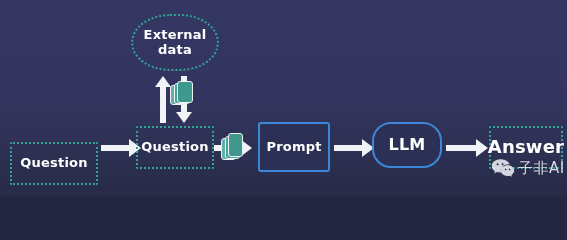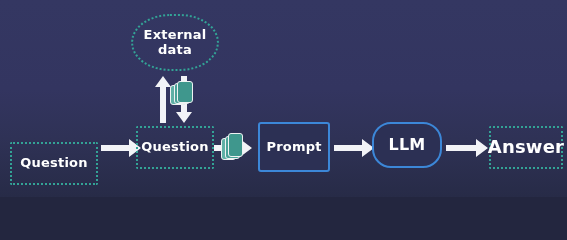--- a/index.html
+++ b/index.html
@@ -158,14 +158,29 @@
   <div class="arrow-h" style="left:446px; top:139px;">
     <svg width="42" height="18" viewBox="0 0 42 18">
       <polygon points="0,6 30,6 30,0 42,9 30,18 30,12 0,12" fill="#f2f3f7"></polygon>
     </svg>
   </div>
 
   <div class="node dotted" style="left:489px; top:126px; width:74px; height:43px; font-size:18px;">
     <span class="node-label">Answer</span>
   </div>
 
+  <div id="watermark" style="left:491px; top:158px;">
+    <span class="wm-logo">
+      <svg width="24" height="20" viewBox="0 0 24 20">
+
+        <path d="M9.2 1.2C4.5 1.2 0.8 4.2 0.8 7.9c0 2.1 1.2 4 3.1 5.2l-0.8 2.4 2.8-1.4c1.0 0.3 2.1 0.5 3.3 0.5 0.3 0 0.6 0 0.9 0-0.2-0.6-0.3-1.2-0.3-1.8 0-3.6 3.5-6.5 7.9-6.5 0.3 0 0.6 0 0.9 0C17.8 3.4 13.9 1.2 9.2 1.2z" fill="#f2f3f7"></path>
+        <circle cx="6.6" cy="6.2" r="1.05" fill="#2f3358"></circle>
+        <circle cx="11.6" cy="6.2" r="1.05" fill="#2f3358"></circle>
+
+        <path d="M23.2 12.6c0-3.0-3.0-5.4-6.7-5.4s-6.7 2.4-6.7 5.4c0 3.0 3.0 5.4 6.7 5.4 0.8 0 1.6-0.1 2.3-0.3l2.2 1.1-0.6-1.8c1.7-1.0 2.8-2.6 2.8-4.4z" fill="#f2f3f7"></path>
+        <circle cx="14.7" cy="11.4" r="0.85" fill="#2f3358"></circle>
+        <circle cx="18.6" cy="11.4" r="0.85" fill="#2f3358"></circle>
+      </svg>
+    </span>
+    <span class="wm-text">子非AI</span>
+  </div>
 
 </div>
 
 </body></html>

